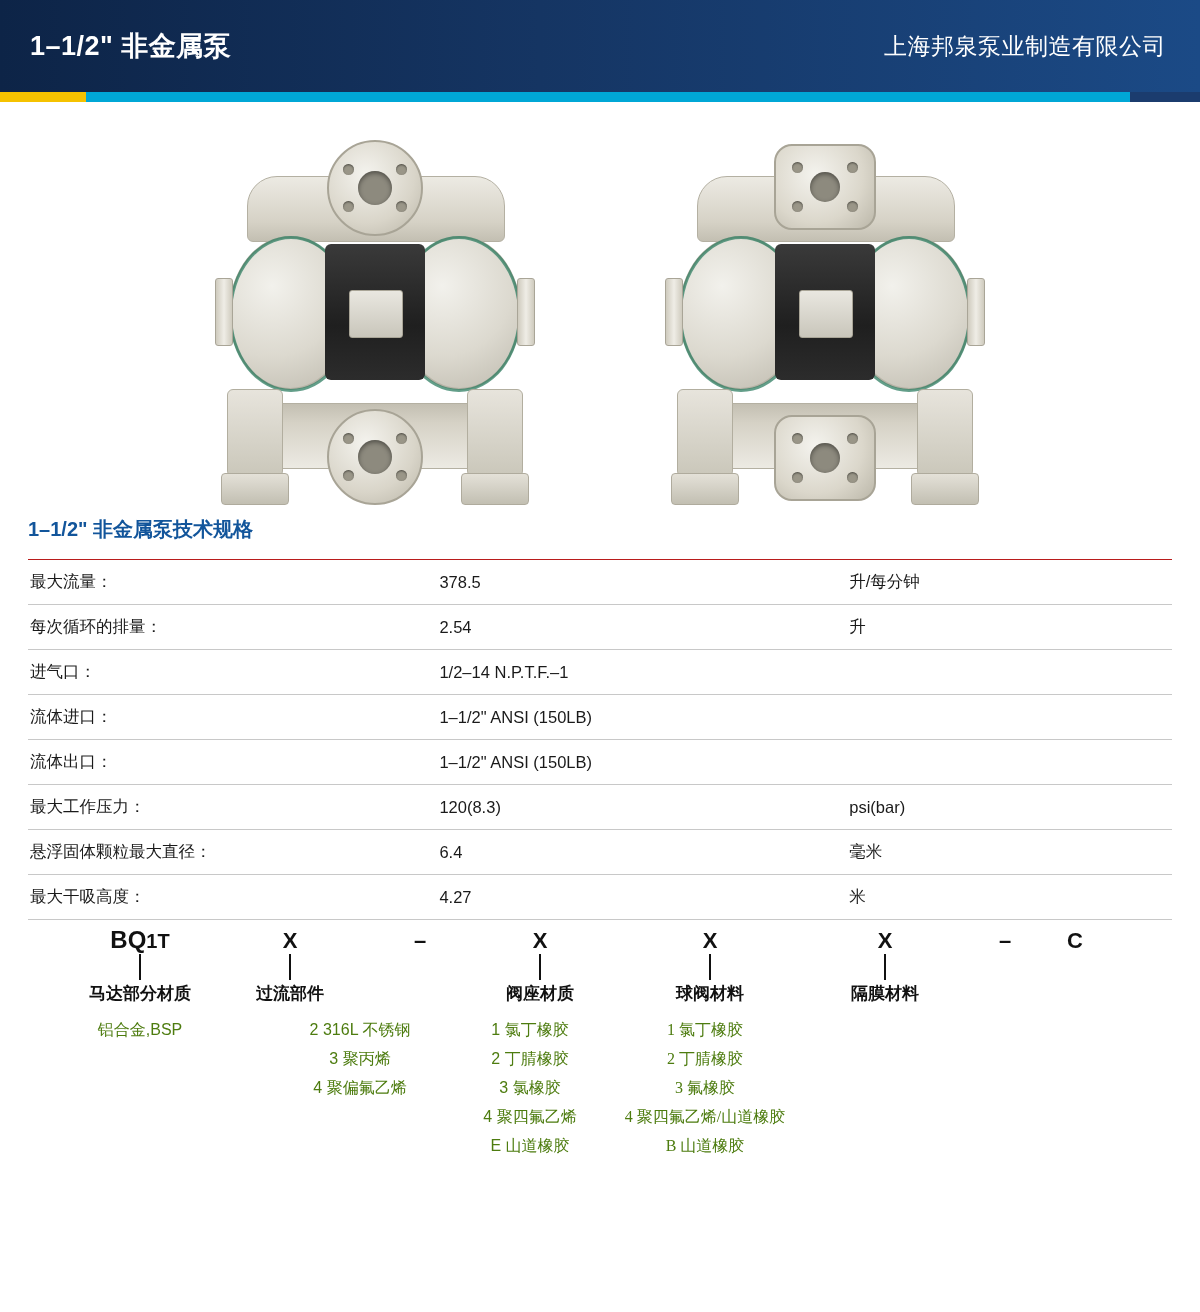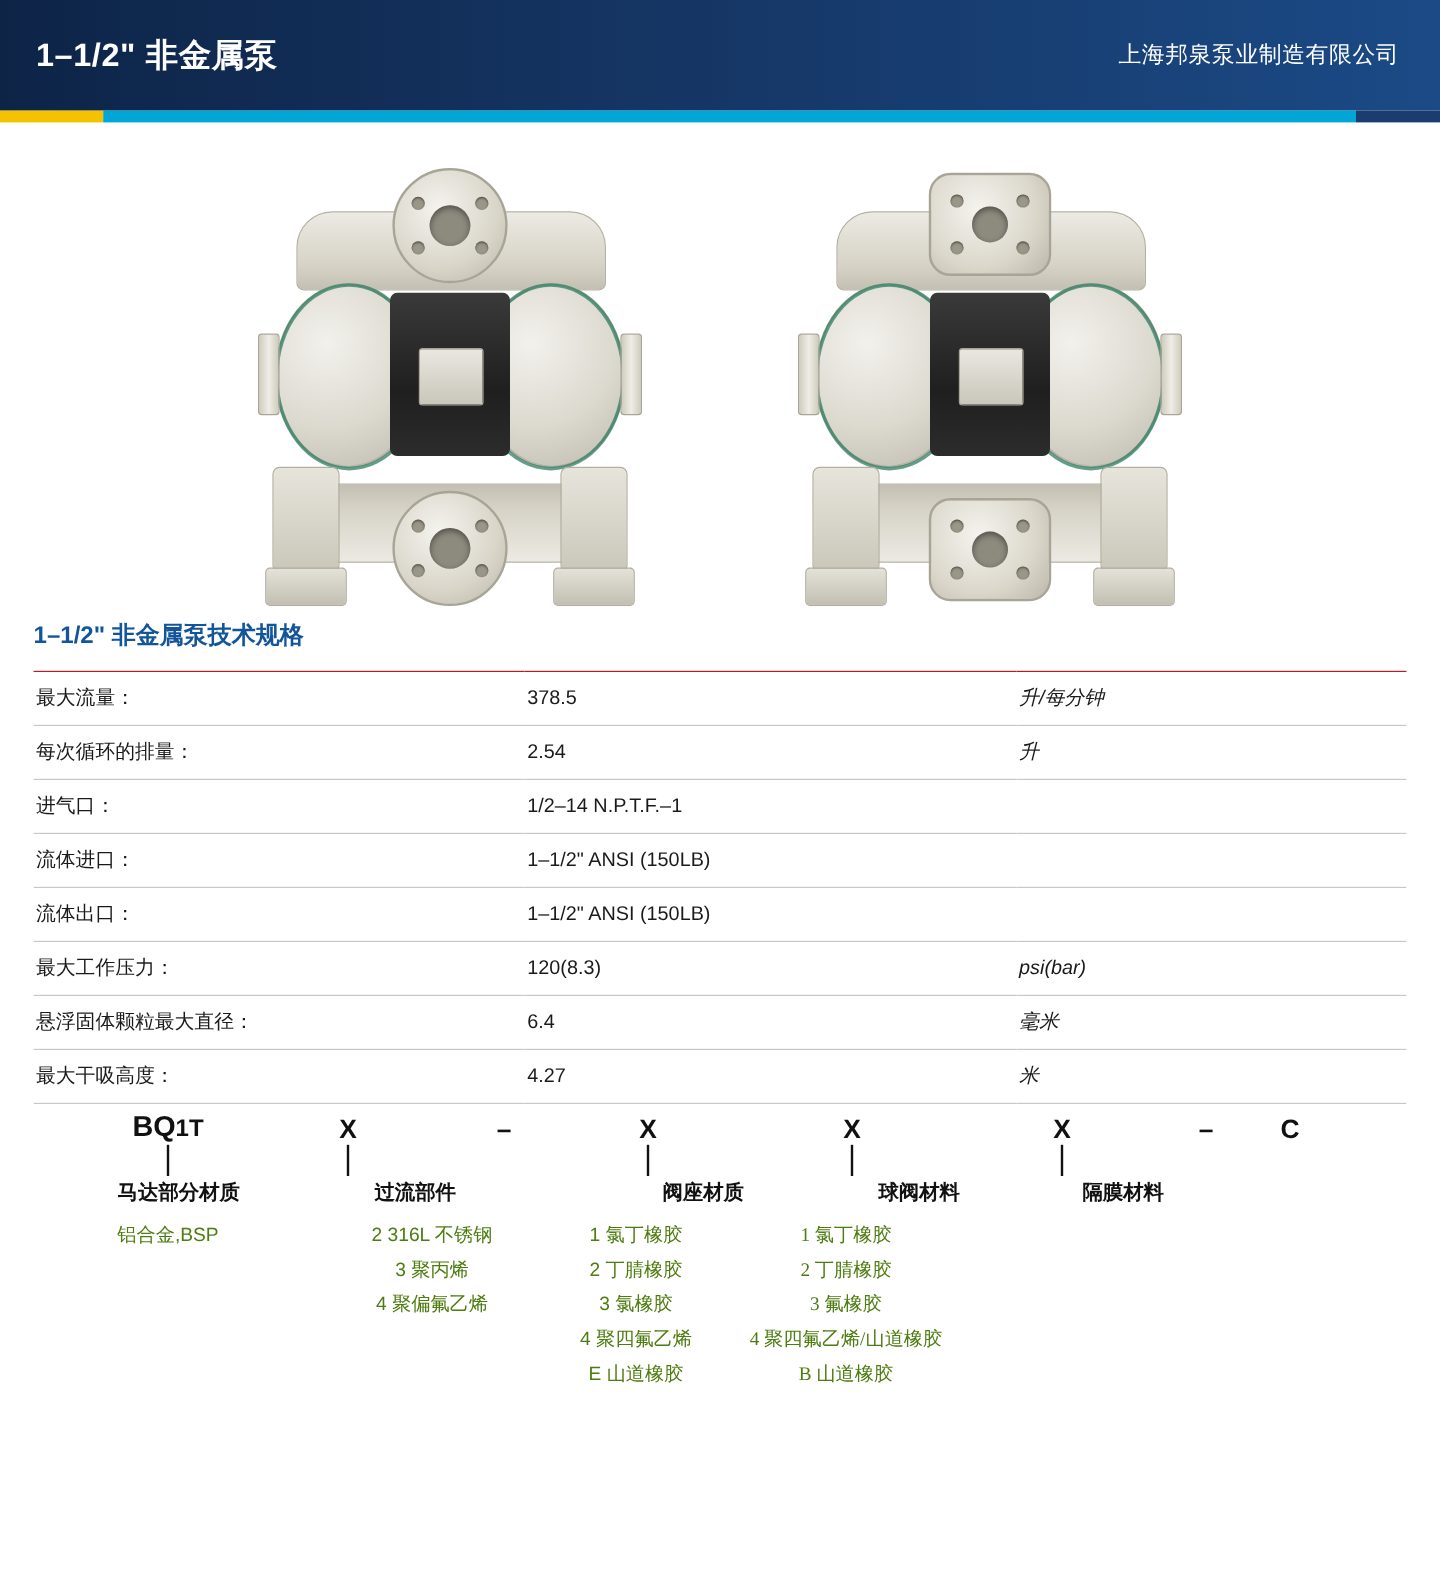--- a/index.html
+++ b/index.html
@@ -28,21 +28,21 @@
     box-sizing: border-box;
   }
   .header-title {
     color: #ffffff;
     font-size: 27px;
     font-weight: bold;
     letter-spacing: 0.5px;
   }
   .header-company {
     color: #ffffff;
-    font-size: 19px;
+    font-size: 23px;
     font-weight: normal;
     letter-spacing: 0.5px;
   }
   .rule-bar {
     display: flex;
     height: 10px;
     width: 100%;
   }
   .rule-bar .seg-yellow { background: #f5c200; flex: 0 0 86px; }
   .rule-bar .seg-cyan   { background: #00a7d6; flex: 1 1 auto; }
@@ -213,21 +213,21 @@
   }
   table.spec td {
     border-bottom: 1px solid #c8c8c8;
     padding: 11px 2px 11px 2px;
     vertical-align: middle;
     color: #1a1a1a;
   }
   table.spec tr:first-child td { border-top: 1px solid #b91c1c; }
   td.col-label { width: 410px; }
   td.col-value { width: 410px; }
-  td.col-unit  { width: 324px; font-style: italic; }
+  td.col-unit  { width: 324px; }
 
   
   .model-title {
     color: #12559b;
     font-size: 20px;
     font-weight: bold;
     margin: 30px 0 10px 0;
   }
   .model-wrap {
     position: relative;
@@ -275,21 +275,21 @@
   .tick .bar.hidden { background: transparent; }
 
   .head-row {
     display: flex;
     padding-left: 52px;
     margin-top: 2px;
   }
   .head-cell {
     font-size: 17px;
     font-weight: bold;
-    text-align: right;
+    text-align: center;
     color: #111;
   }
 
   .opt-row {
     display: flex;
     padding-left: 52px;
     margin-top: 10px;
     align-items: flex-start;
   }
   .opt-col {

